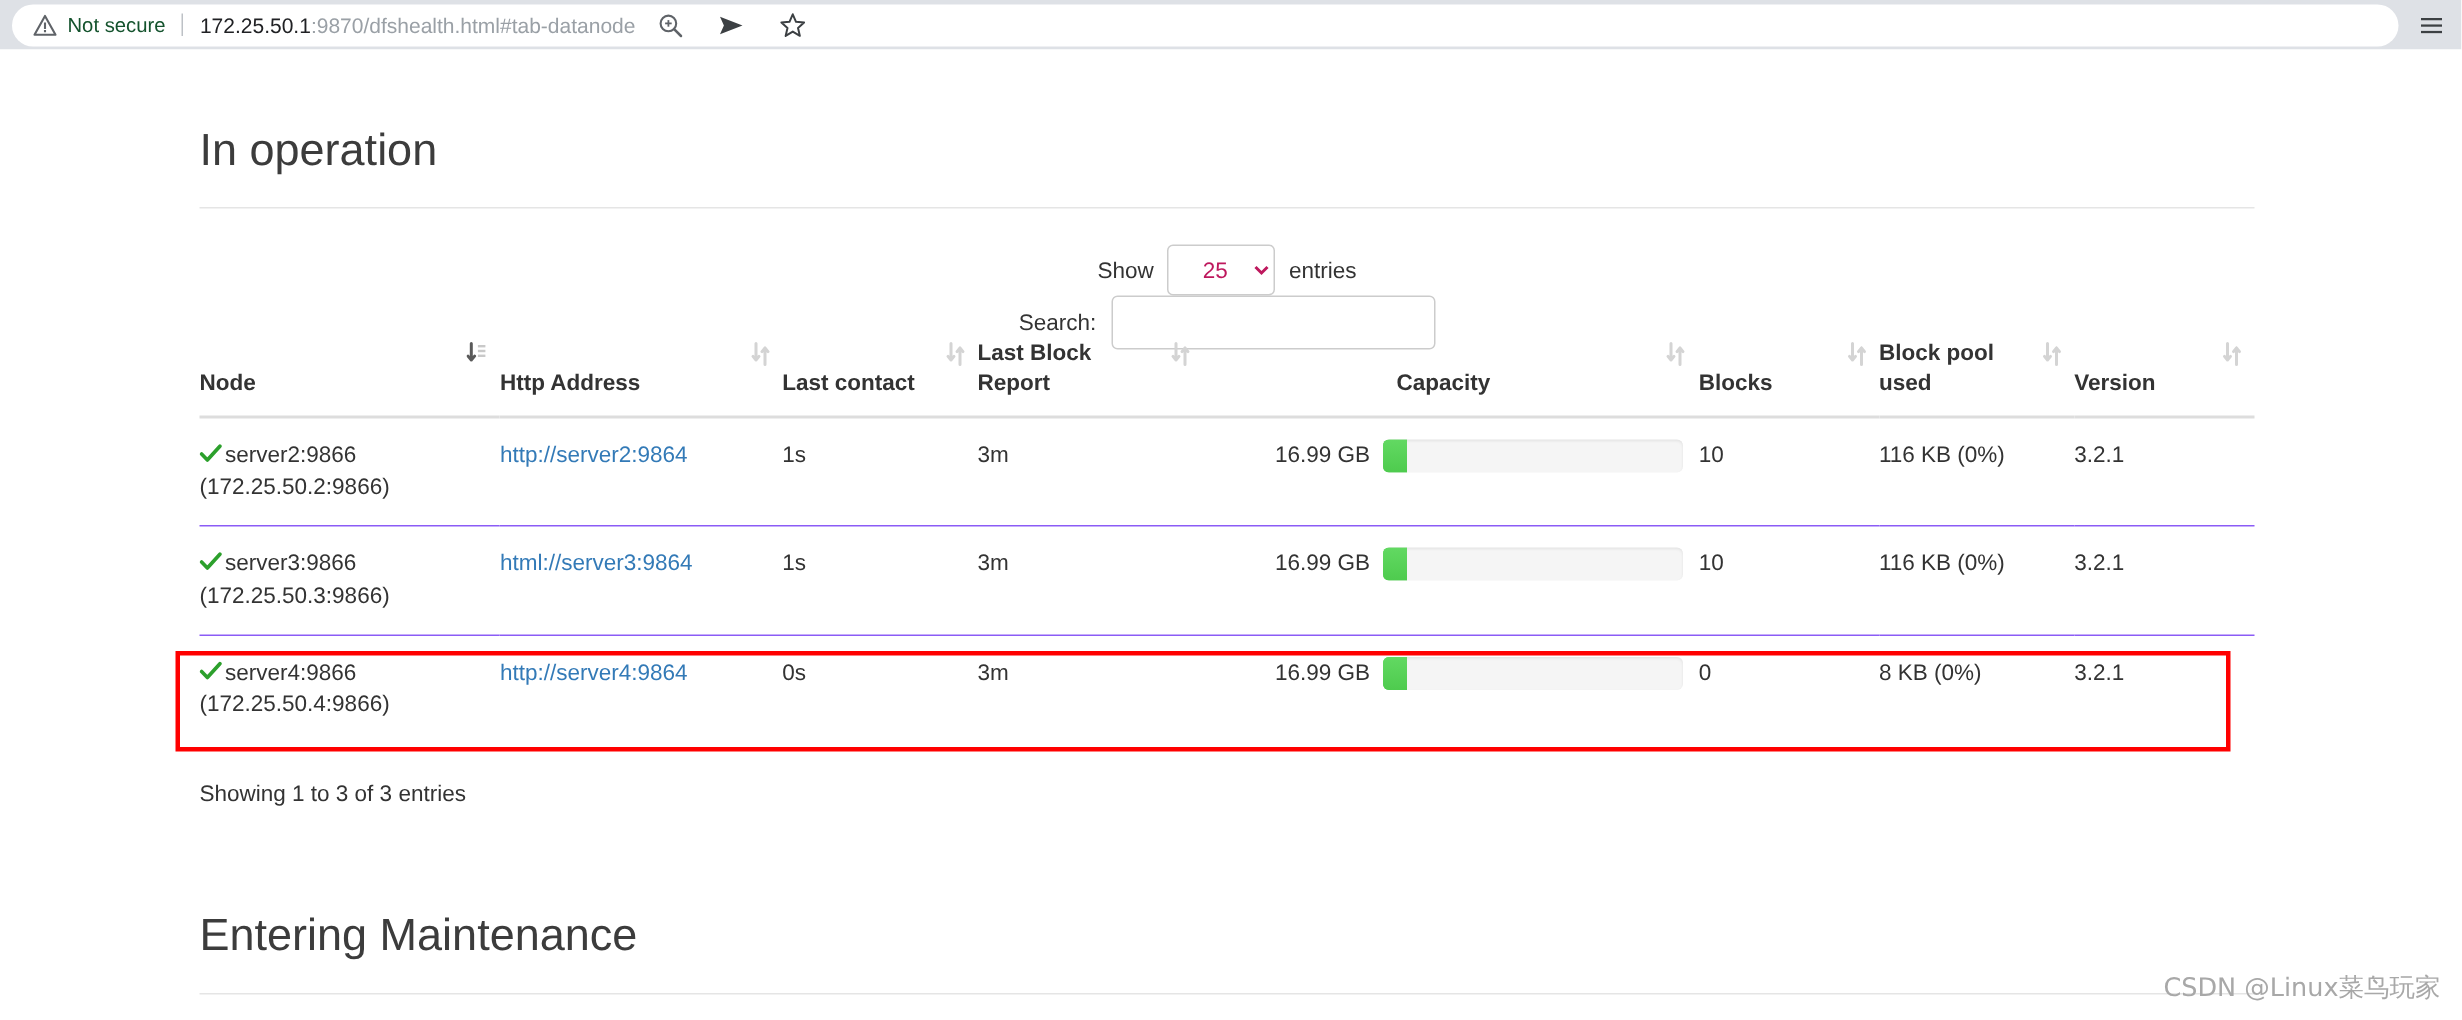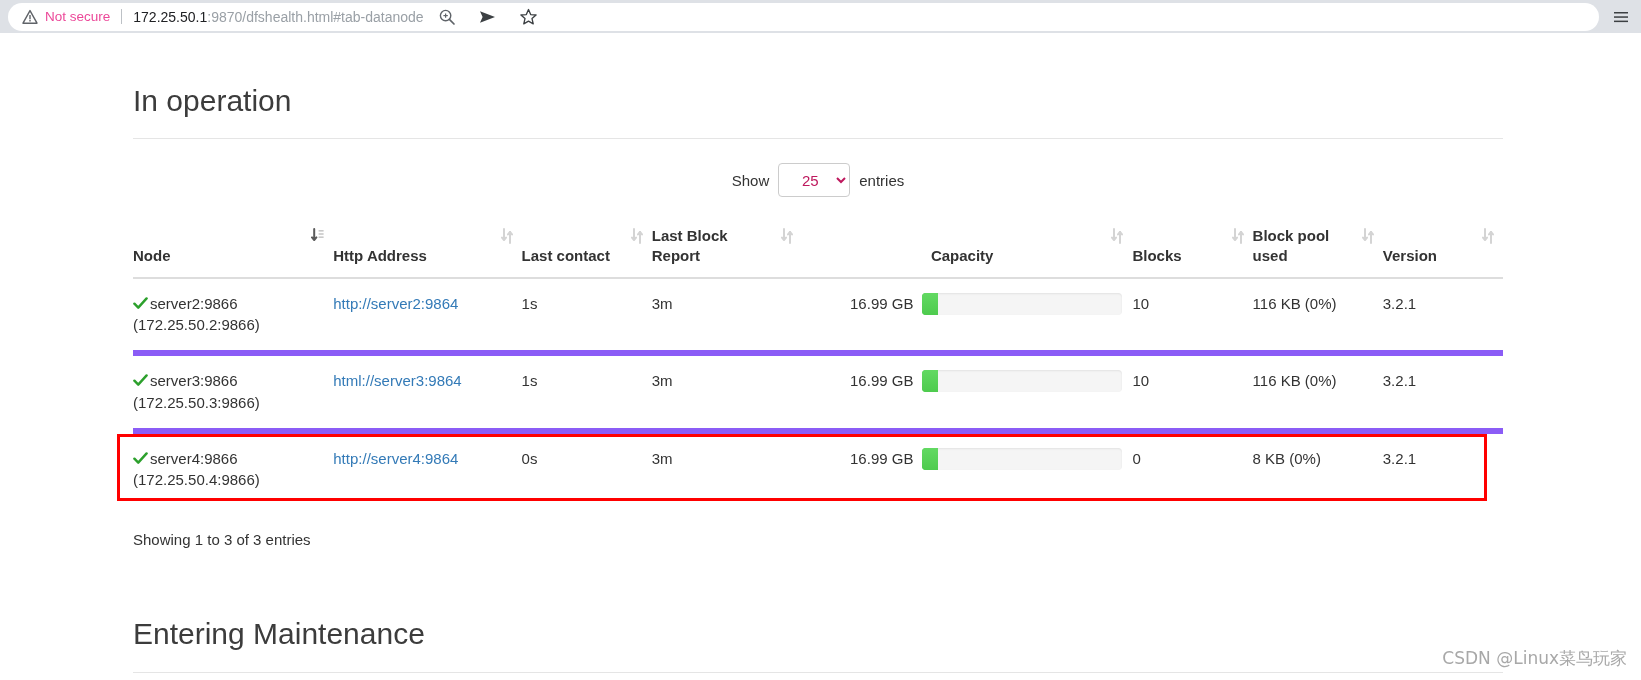--- a/index.html
+++ b/index.html
@@ -31,21 +31,21 @@
     min-width: 0;
   }
   .warn-icon {
     width: 16px; height: 16px;
     margin-right: 7px;
     flex: none;
     display: block;
   }
   .not-secure {
     font-size: 13.5px;
-    color: #ec4899;
+    color: #14532d;
     white-space: nowrap;
   }
   .omni-sep {
     width: 1px;
     height: 15px;
     background: #bdc1c6;
     margin: 0 11px;
     flex: none;
   }
   .url-text {
@@ -173,21 +173,21 @@
   }
   .sort-icon {
     position: absolute;
     right: 8px;
     top: 10px;
     width: 14px;
     height: 16px;
   }
   table.dtable tbody td {
     padding: 14px 10px 14px 0;
-    border-top: 6px solid #8b5cf6;
+    border-top: 1px solid #8b5cf6;
     vertical-align: top;
     line-height: 1.45;
     color: #333;
   }
   tbody tr:first-child td { border-top: 1px solid #ddd; }
 
   .node-cell { white-space: nowrap; }
   .check-icon {
     display: inline-block;
     vertical-align: -2px;
@@ -359,20 +359,24 @@
     <hr class="title-rule">
 
     <div class="dt-controls">
       <div class="dt-length">
         <span class="lbl">Show</span>
         <select class="len-select">
           <option selected="">25</option>
         </select>
         <span class="lbl-after">entries</span>
       </div>
+      <div class="dt-filter">
+        <span class="lbl">Search:</span>
+        <input class="search-input" type="text" value="" placeholder="" style="">
+      </div>
     </div>
 
     <table class="dtable">
       <thead>
         <tr>
           <th class="col-node">
             <span class="th-inner">Node</span>
             <svg class="sort-icon" viewBox="0 0 14 16">
               <path d="M3.2 1 L3.2 12 M3.2 12 L1 9.4 M3.2 12 L5.4 9.4" stroke="#5a5a5a" stroke-width="2" fill="none" stroke-linecap="round"></path>
               <rect x="7.6" y="2" width="5" height="1.6" fill="#c9c9c9"></rect>

